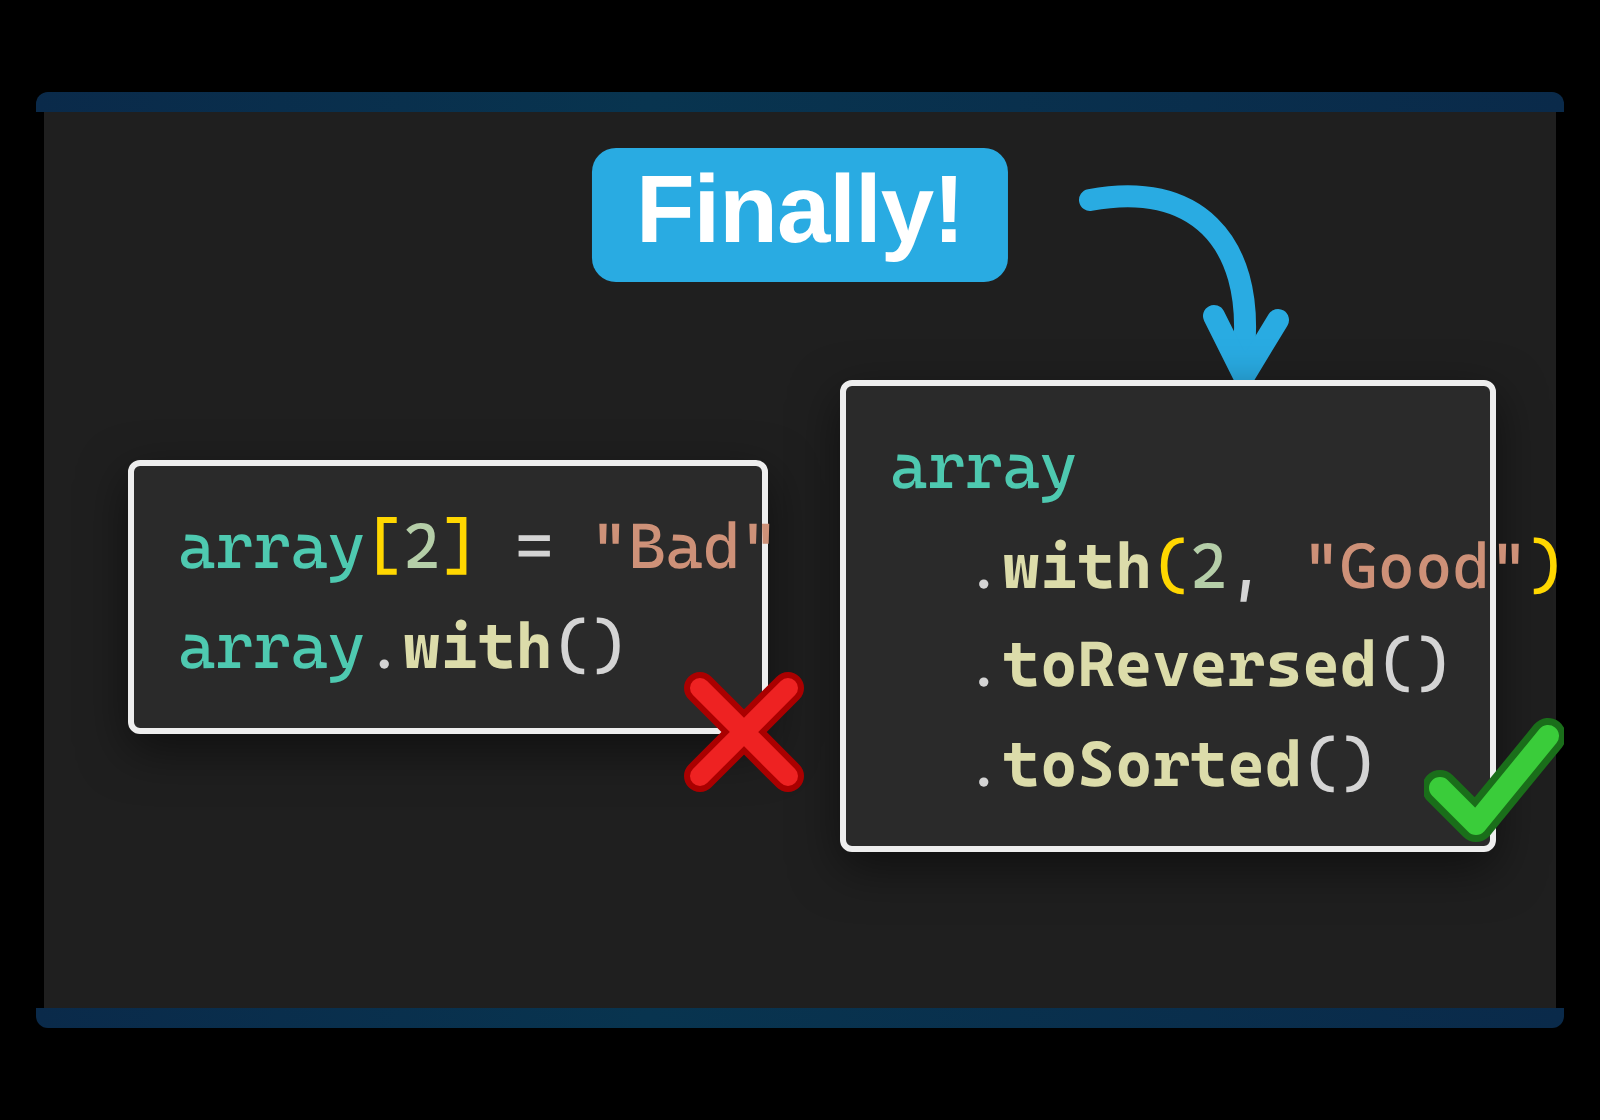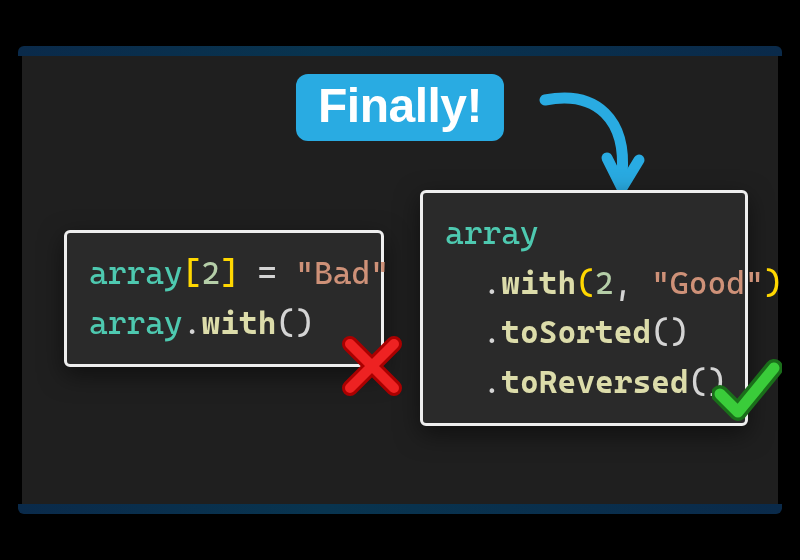--- a/index.html
+++ b/index.html
@@ -39,22 +39,22 @@
     </svg>
 
     <div class="code-box box-left">
       <div class="cl"><span class="t-var">array</span><span class="t-bracket">[</span><span class="t-idx">2</span><span class="t-bracket">]</span><span class="t-op"> </span><span class="t-op">=</span><span class="t-op"> </span><span class="t-str">"Bad"</span></div>
       <div class="cl"><span class="t-var">array</span><span class="t-punc">.</span><span class="t-method">with</span><span class="t-punc">()</span></div>
     </div>
 
     <div class="code-box box-right">
       <div class="cl"><span class="t-var">array</span></div>
       <div class="cl"><span>  </span><span class="t-punc">.</span><span class="t-method">with</span><span class="t-bracket">(</span><span class="t-idx">2</span><span class="t-punc">, </span><span class="t-str">"Good"</span><span class="t-bracket">)</span></div>
+      <div class="cl"><span>  </span><span class="t-punc">.</span><span class="t-method">toReversed</span><span class="t-punc">()</span></div>
       <div class="cl"><span>  </span><span class="t-punc">.</span><span class="t-method">toSorted</span><span class="t-punc">()</span></div>
-      <div class="cl"><span>  </span><span class="t-punc">.</span><span class="t-method">toReversed</span><span class="t-punc">()</span></div>
     </div>
 
     <svg class="cross" viewBox="0 0 64 64">
       <path d="M10 10 L54 54 M54 10 L10 54" stroke="#aa0000" stroke-width="16" stroke-linecap="round"></path>
       <path d="M10 10 L54 54 M54 10 L10 54" stroke="#ee2222" stroke-width="10" stroke-linecap="round"></path>
     </svg>
 
     <svg class="check" viewBox="0 0 70 70">
       <path d="M8 38 L26 56 L62 12" stroke="#1a6e1a" stroke-width="18" fill="none" stroke-linecap="round" stroke-linejoin="round"></path>
       <path d="M8 38 L26 56 L62 12" stroke="#3acc3a" stroke-width="11" fill="none" stroke-linecap="round" stroke-linejoin="round"></path>

